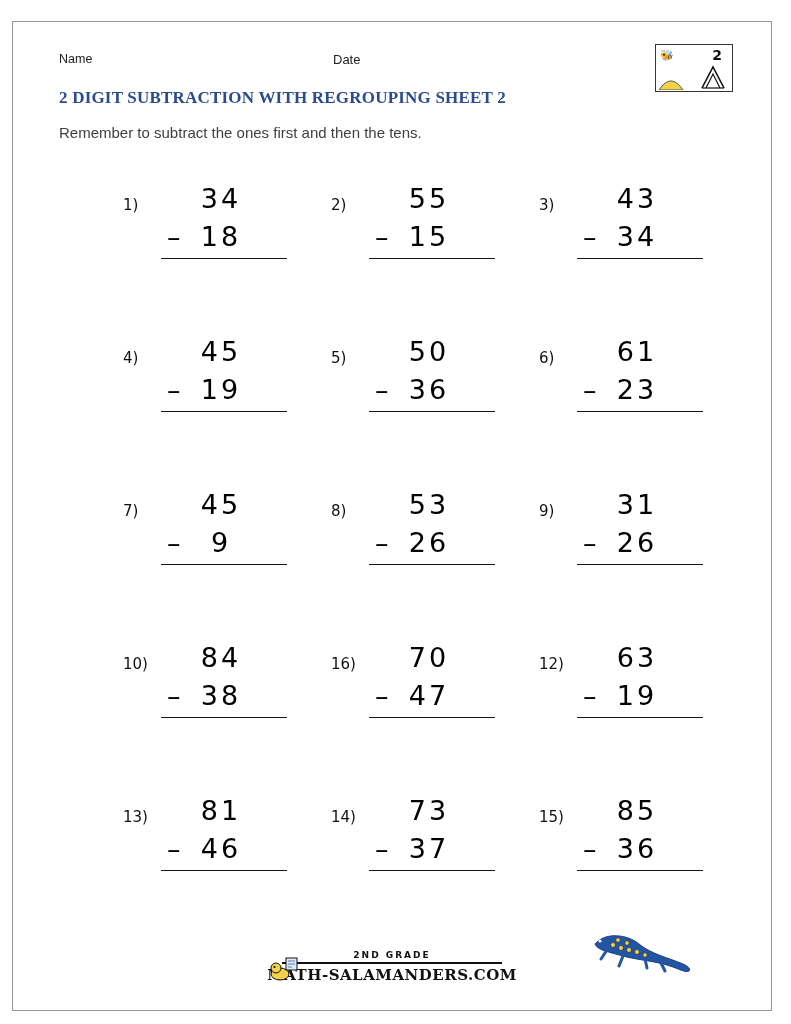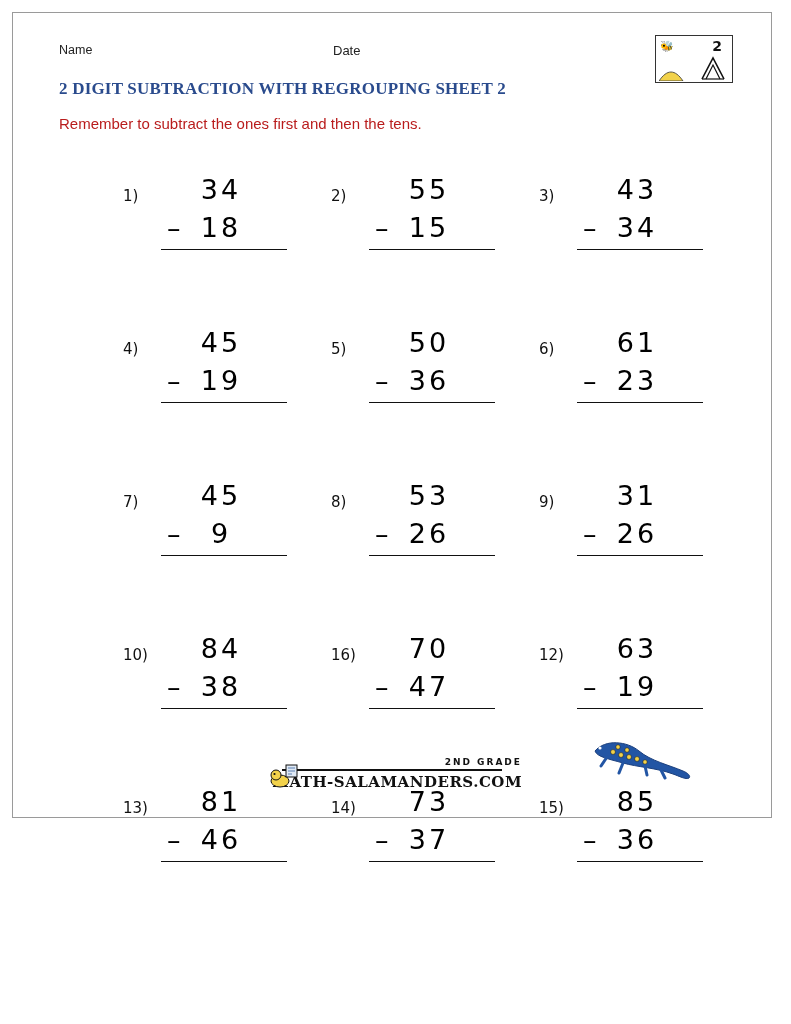--- a/index.html
+++ b/index.html
@@ -10,23 +10,23 @@
   body {
     width: 791px;
     height: 1024px;
     font-family: "Liberation Sans", sans-serif;
     color: #000000;
     overflow: hidden;
   }
   .page {
     position: absolute;
     left: 12px;
-    top: 12px;
+    top: 21px;
     width: 760px;
-    height: 806px;
+    height: 990px;
     background: #ffffff;
     border: 1px solid #9a9a9a;
     box-sizing: border-box;
   }
   .inner {
     position: absolute;
     left: 0;
     top: 0;
     right: 0;
     bottom: 0;
@@ -99,21 +99,21 @@
   .title {
     margin: 10px 0 16px 14px;
     font-size: 17px;
     letter-spacing: 0.2px;
     color: #2a4b8d;
     font-family: "Liberation Serif", serif;
   }
   .subtitle {
     margin: 9px 0 0 14px;
     font-size: 15px;
-    color: #b91c1c;
+    color: #404040;
   }
 
   
   .grid {
     position: absolute;
     left: 32px;
     top: 158px;
     width: 700px;
   }
   .row {
@@ -177,21 +177,21 @@
     left: 0;
     right: 0;
     bottom: 18px;
     height: 72px;
   }
   .brand {
     position: absolute;
     left: 50%;
     transform: translateX(-50%);
     bottom: 8px;
-    text-align: right;
+    text-align: center;
     width: 260px;
   }
   .brand .grade {
     font-size: 9px;
     letter-spacing: 2px;
     font-weight: bold;
     color: #111;
     font-family: "DejaVu Sans", sans-serif;
   }
   .brand .bar {

